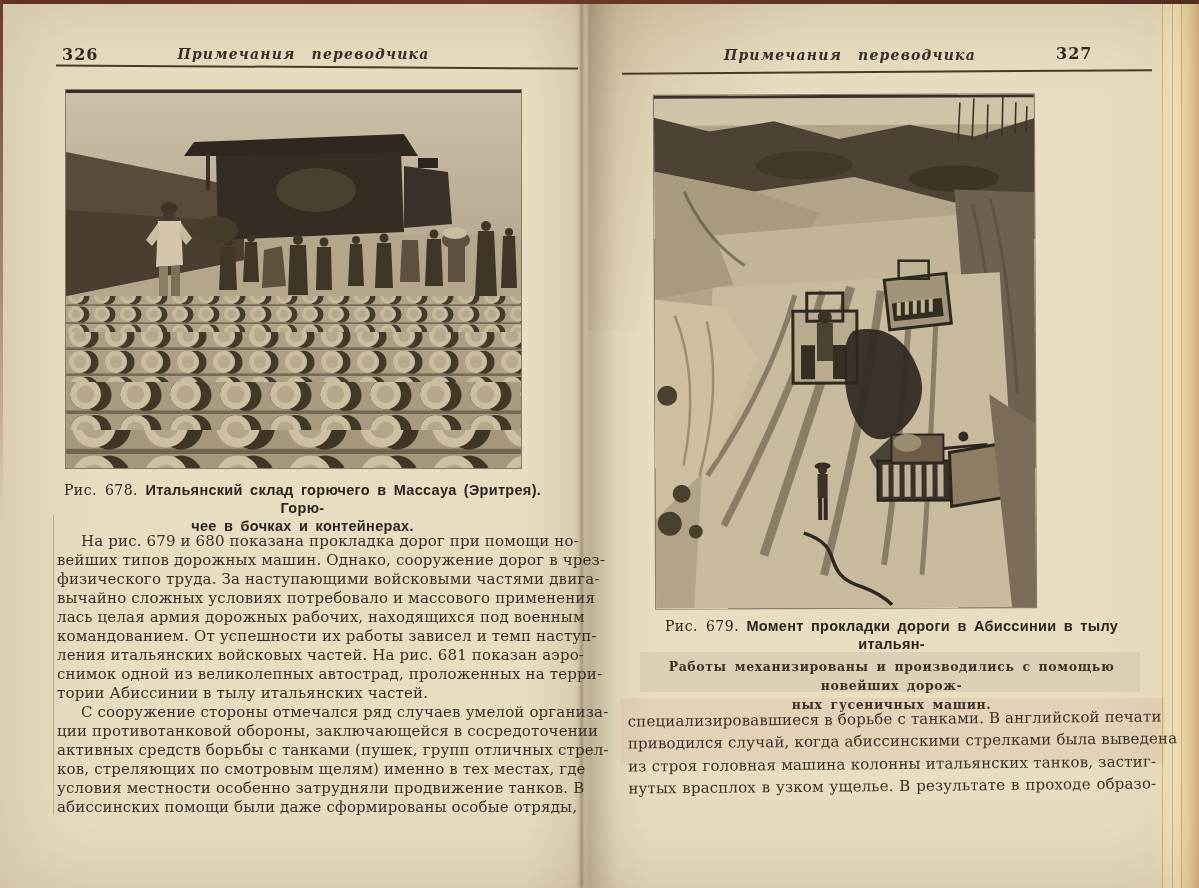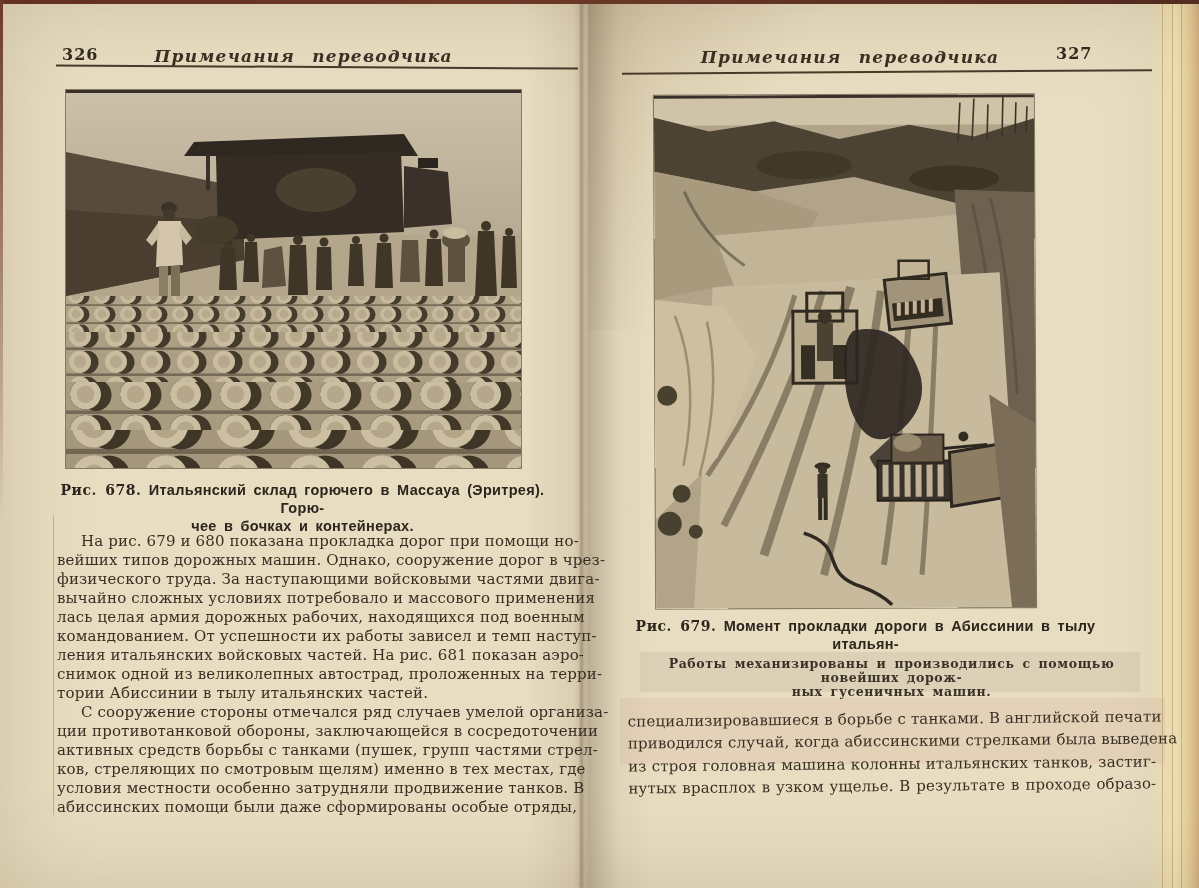--- a/index.html
+++ b/index.html
@@ -17,28 +17,28 @@
   #right-stack{left:1148px;top:0;width:51px;height:888px;
     background:linear-gradient(90deg,rgba(238,222,182,0) 0%,#f0e2ba 30%,#f7e9bd 55%,#eed9a4 78%,#e3c490 92%,#d9b687 100%);}
   .stack-line{position:absolute;top:0;width:1px;height:888px;background:rgba(180,148,92,.55);}
   #rp-pinkband{left:620px;top:698px;width:545px;height:66px;background:rgba(205,155,135,.16);}
   #rp-grayband{left:640px;top:652px;width:500px;height:40px;background:rgba(120,108,90,.10);}
   #lp-crease{left:53px;top:515px;width:1px;height:300px;background:rgba(95,72,48,.28);}
   #vignette{left:0;top:0;width:1199px;height:888px;box-shadow:inset 0 0 90px rgba(120,95,60,.25);}
 
   
   .pgnum{position:absolute;font-weight:700;font-size:16px;color:#33291d;letter-spacing:1px;}
-  .runhead{position:absolute;text-align:center;font-style:italic;font-weight:700;font-size:17px;
+  .runhead{position:absolute;text-align:center;font-style:italic;font-weight:700;font-size:14px;
     color:#3a2f22;letter-spacing:1.2px;word-spacing:10px;}
   .rule{position:absolute;height:2px;background:#473a29;}
   .caption{position:absolute;text-align:center;color:#2c251d;}
   .cap-line{font-family:"Liberation Sans",sans-serif;font-weight:700;font-size:14.5px;
     line-height:18px;letter-spacing:.3px;word-spacing:3px;}
-  .fig-num{font-family:"DejaVu Serif",serif;font-weight:700;font-size:14px;letter-spacing:.5px;}
-  .subcap .cap-line{font-family:"DejaVu Serif",serif;font-size:12.5px;line-height:14px;font-weight:700;
+  .fig-num{font-family:"DejaVu Serif",serif;font-weight:400;font-size:14px;letter-spacing:.5px;}
+  .subcap .cap-line{font-family:"DejaVu Serif",serif;font-size:12.5px;line-height:19px;font-weight:700;
     letter-spacing:.6px;color:#3b3227;}
   .body{position:absolute;font-size:15px;color:#3a2f23;letter-spacing:.15px;}
   .body .line{height:19px;line-height:19px;text-align:justify;text-align-last:justify;white-space:nowrap;}
   .body .indent{padding-left:24px;}
   .body .no-just{text-align-last:left;}
   #rp-body .line{height:22.4px;line-height:22.4px;}
   .photo{position:absolute;box-shadow:0 0 0 1px rgba(55,42,30,.55);}
   .photo svg{display:block;width:100%;height:100%;}
 </style>
 </head>
@@ -181,21 +181,21 @@
     <div class="line">вейших типов дорожных машин. Однако, сооружение дорог в чрез-</div>
     <div class="line">физического труда. За наступающими войсковыми частями двига-</div>
     <div class="line">вычайно сложных условиях потребовало и массового применения</div>
     <div class="line">лась целая армия дорожных рабочих, находящихся под военным</div>
     <div class="line">командованием. От успешности их работы зависел и темп наступ-</div>
     <div class="line">ления итальянских войсковых частей. На рис. 681 показан аэро-</div>
     <div class="line">снимок одной из великолепных автострад, проложенных на терри-</div>
     <div class="line no-just">тории Абиссинии в тылу итальянских частей.</div>
     <div class="line indent">С сооружение стороны отмечался ряд случаев умелой организа-</div>
     <div class="line">ции противотанковой обороны, заключающейся в сосредоточении</div>
-    <div class="line">активных средств борьбы с танками (пушек, групп частями стрел-</div>
+    <div class="line">активных средств борьбы с танками (пушек, групп отличных стрел-</div>
     <div class="line">ков, стреляющих по смотровым щелям) именно в тех местах, где</div>
     <div class="line">условия местности особенно затрудняли продвижение танков. В</div>
     <div class="line">абиссинских помощи были даже сформированы особые отряды,</div>
   </div>
 
   <div class="runhead" style="left:640px;top:47px;width:420px">Примечания переводчика</div>
   <div class="pgnum" style="left:1056px;top:44px">327</div>
   <div class="rule" style="left:622px;top:71px;width:530px;transform:rotate(-.4deg)"></div>
 
   <div class="photo" style="left:655px;top:95px;width:380px;height:513px;transform:rotate(-.25deg)">
@@ -297,21 +297,21 @@
         <rect x="8" y="35" width="4" height="22" fill="#332c22"></rect>
       </g>
 
       <path d="M148,438 C192,452 162,478 206,492 C222,498 230,504 236,510" stroke="#2e2921" stroke-width="3.5" fill="none"></path>
 
       <polygon points="334,300 380,330 380,513 356,513" fill="#7b6d57"></polygon>
       <rect x="0" y="0" width="380" height="3" fill="#39302a"></rect>
     </svg>
   </div>
 
-  <div class="caption" style="left:602px;top:617px;width:527px">
+  <div class="caption" style="left:628px;top:617px;width:527px">
     <div class="cap-line">
       <span class="fig-num">Рис. 679.</span>
       <span>Момент прокладки дороги в Абиссинии в тылу итальян-</span>
     </div>
   </div>
   <div class="caption subcap" style="left:628px;top:657px;width:527px">
     <div class="cap-line">Работы механизированы и производились с помощью новейших дорож-</div>
     <div class="cap-line">ных гусеничных машин.</div>
   </div>
 

